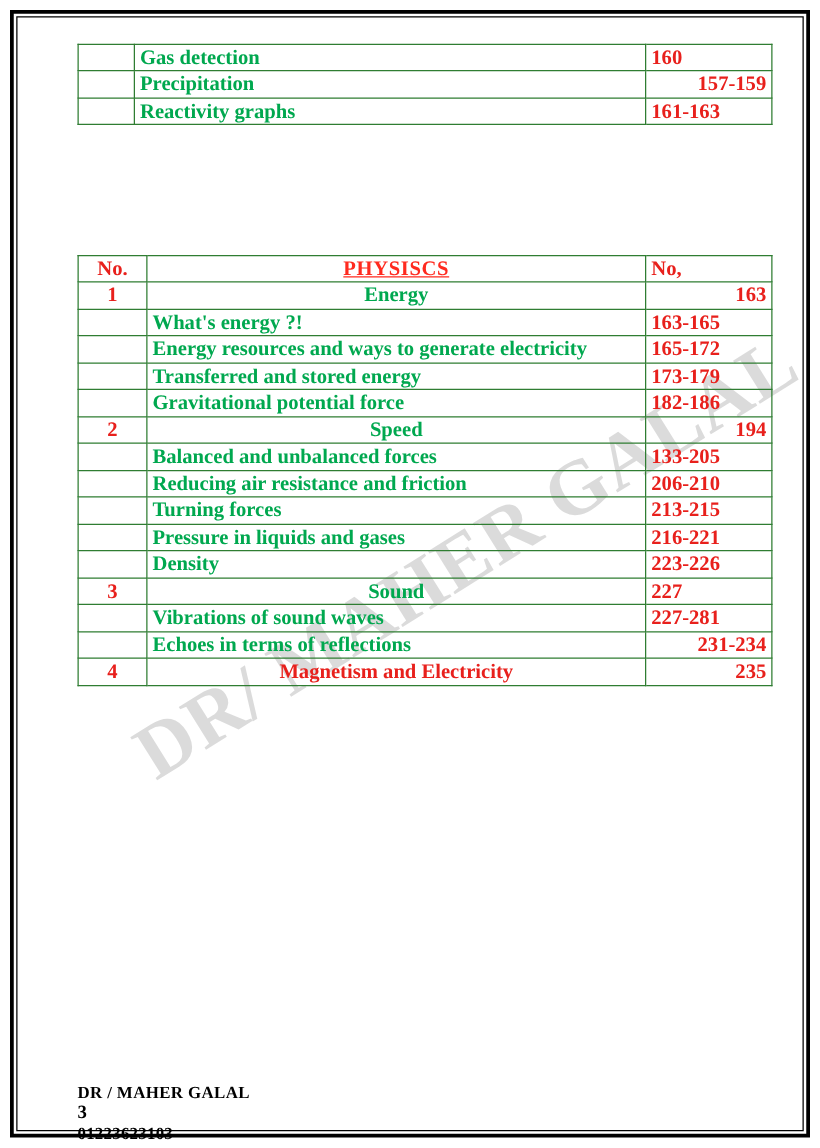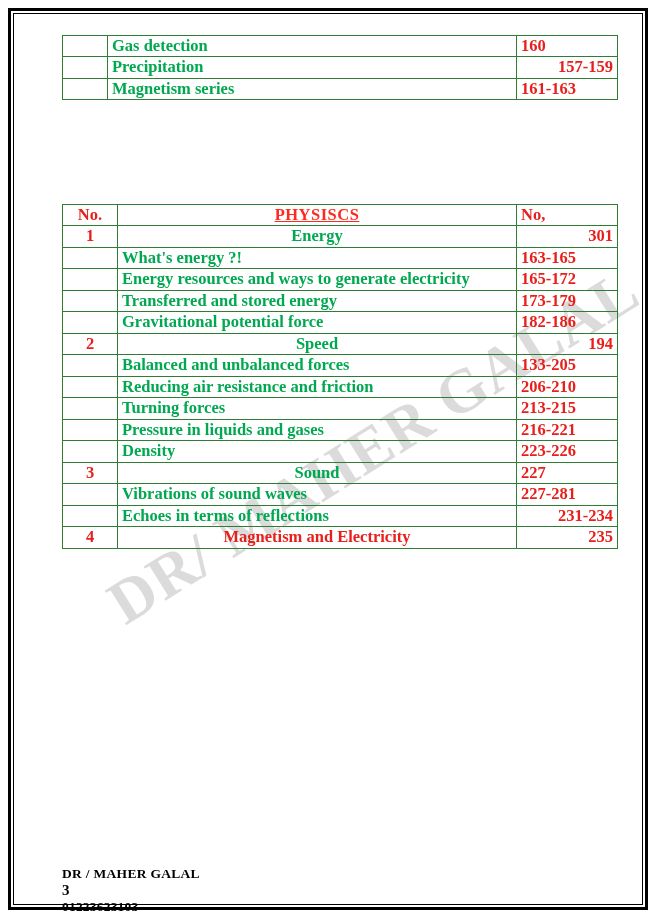--- a/index.html
+++ b/index.html
@@ -187,38 +187,38 @@
           <td class="c-name t-green">Gas detection</td>
           <td class="c-page t-red pg-left">160</td>
         </tr>
         <tr>
           <td class="c-num"></td>
           <td class="c-name t-green">Precipitation</td>
           <td class="c-page t-red pg-right">157-159</td>
         </tr>
         <tr>
           <td class="c-num"></td>
-          <td class="c-name t-green">Magnetism series</td>
+          <td class="c-name t-green">Reactivity graphs</td>
           <td class="c-page t-red pg-left">161-163</td>
         </tr>
       </tbody>
     </table>
 
     <table class="idx" id="table-physics">
       <tbody>
         <tr>
           <td class="c-num hdr-no">No.</td>
           <td class="c-name hdr-title">PHYSISCS</td>
           <td class="c-page hdr-no pg-left">No,</td>
         </tr>
 
         <tr>
           <td class="c-num sec-title">1</td>
           <td class="c-name sec-title-green">Energy</td>
-          <td class="c-page t-red pg-right">301</td>
+          <td class="c-page t-red pg-right">163</td>
         </tr>
         <tr>
           <td class="c-num"></td>
           <td class="c-name t-green">What's energy ?!</td>
           <td class="c-page t-red pg-left">163-165</td>
         </tr>
         <tr>
           <td class="c-num"></td>
           <td class="c-name t-green">Energy resources and ways to generate electricity</td>
           <td class="c-page t-red pg-left">165-172</td>

